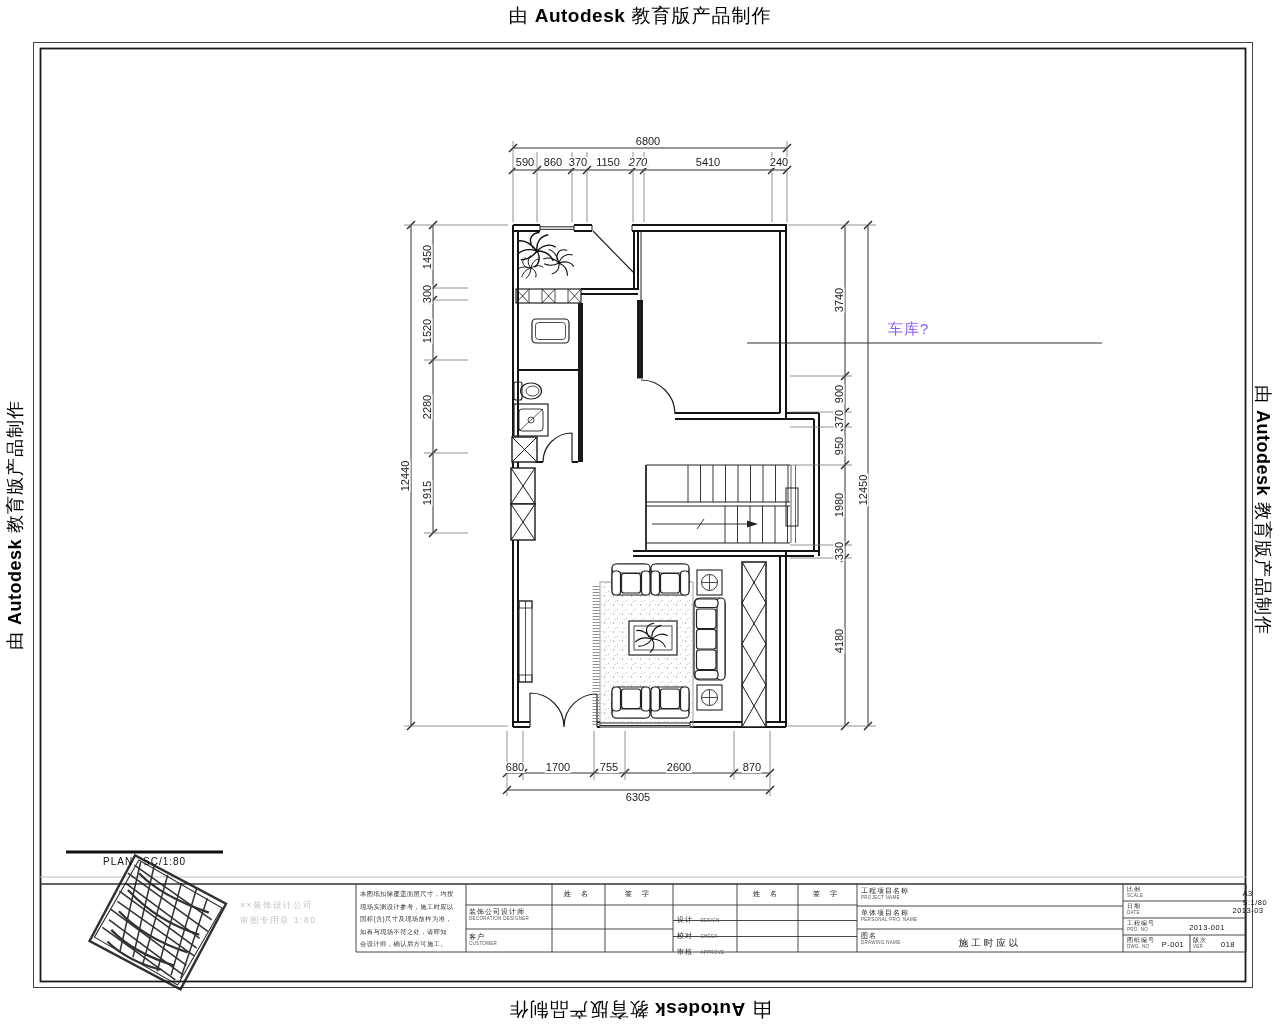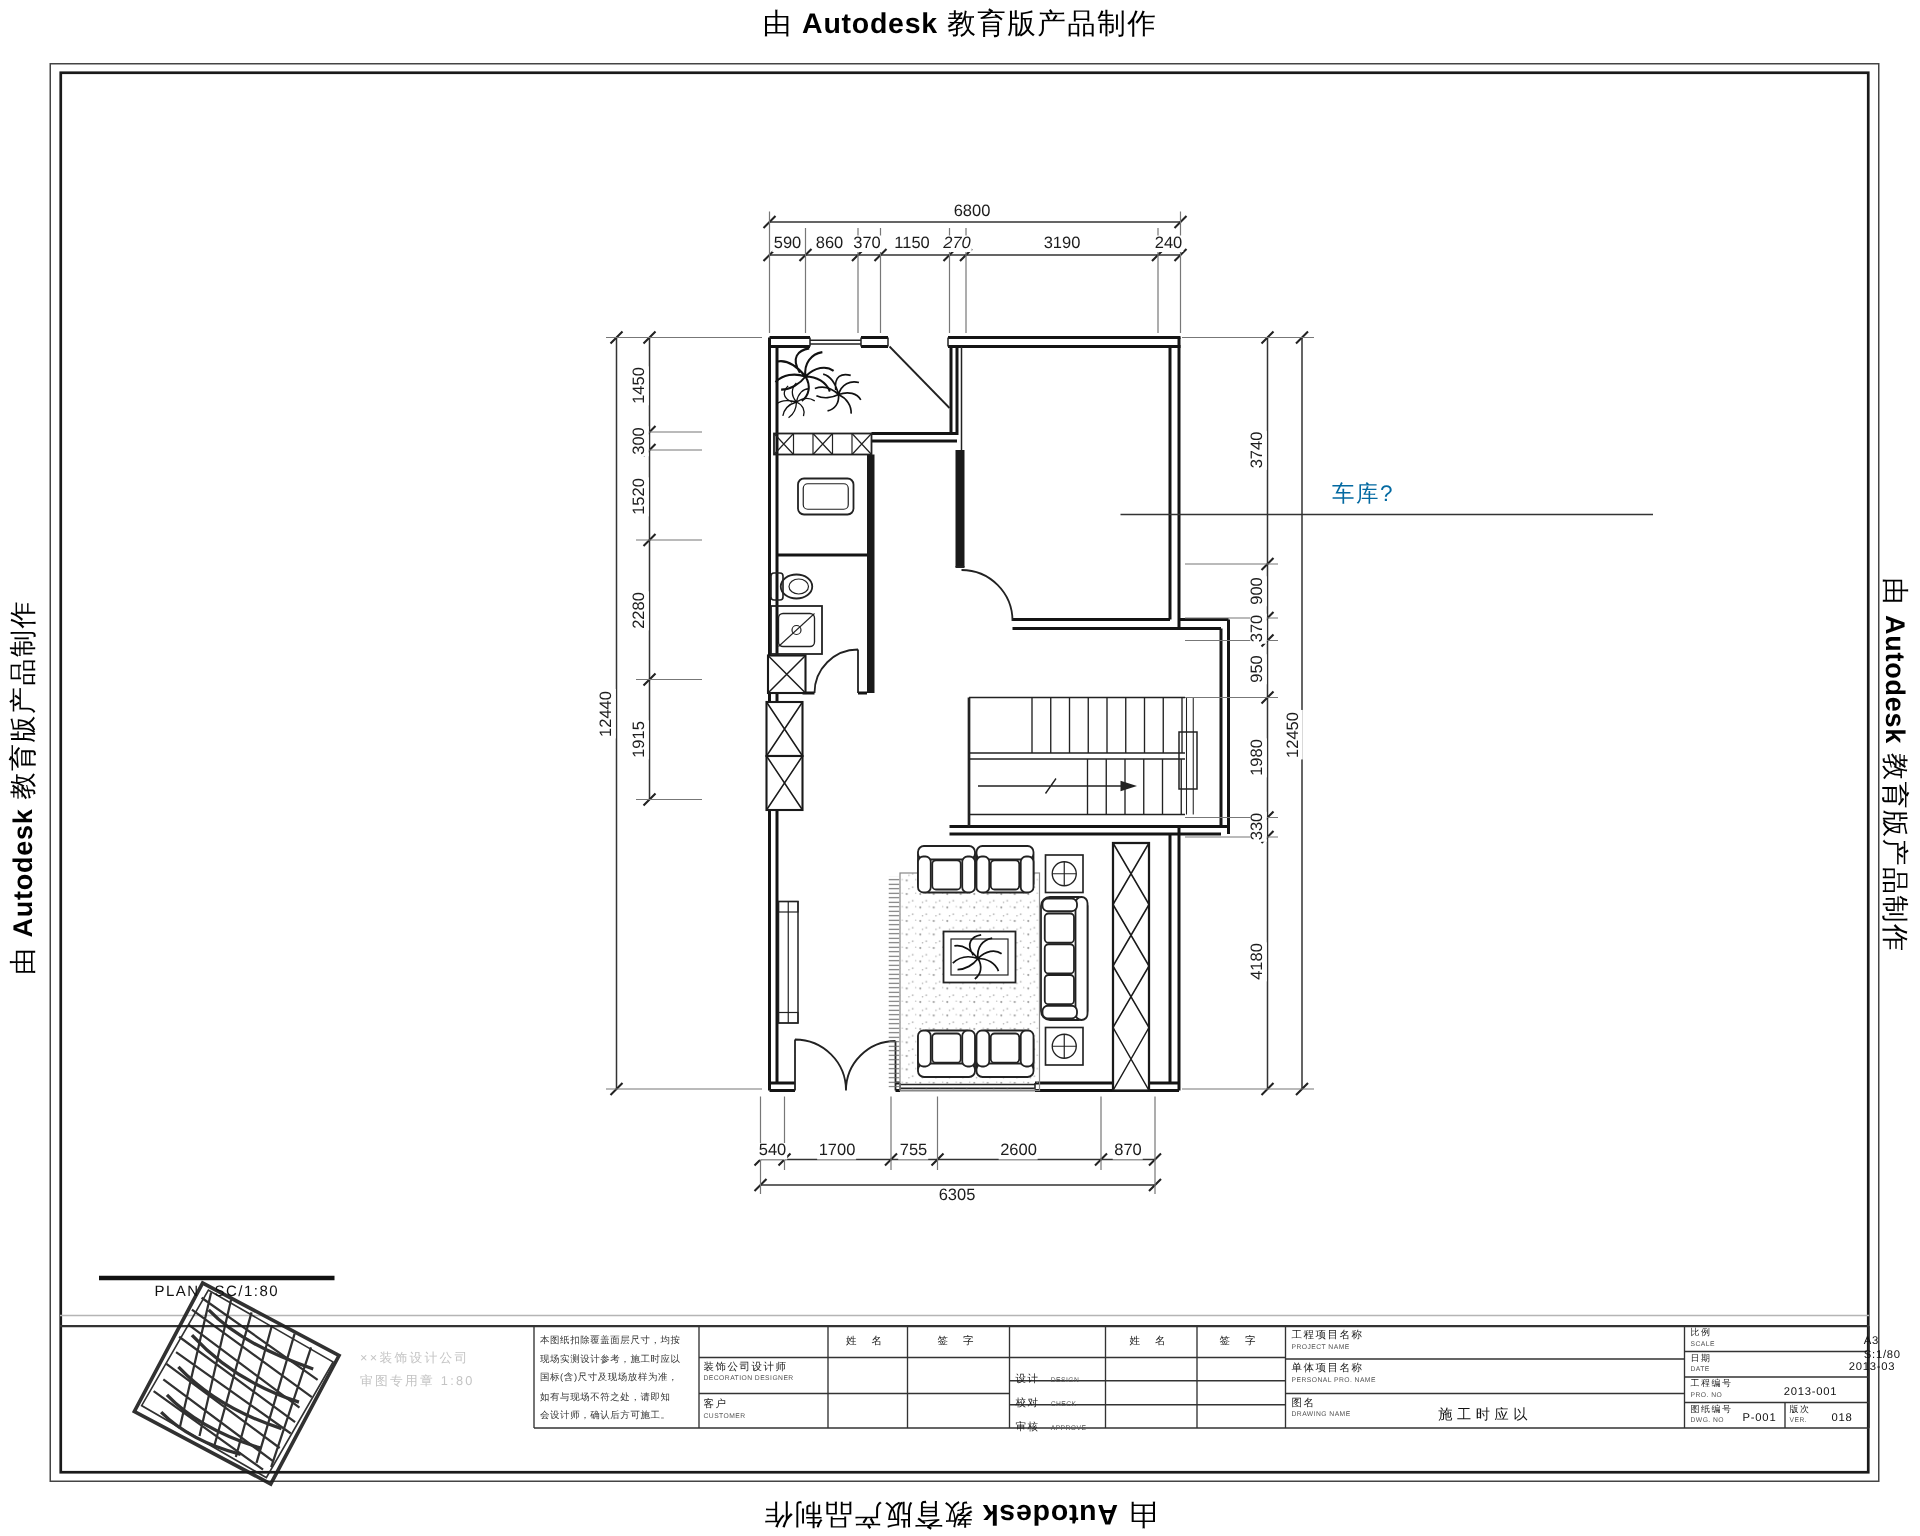--- a/index.html
+++ b/index.html
@@ -9,21 +9,21 @@
   }
   svg{position:absolute;left:0;top:0;}
   .banner{position:absolute;white-space:nowrap;color:#000;font-size:19px;letter-spacing:1px;}
   .banner .brand{font-weight:bold;letter-spacing:.5px;}
   .banner-top{left:640px;top:3px;transform:translateX(-50%);}
   .banner-bottom{left:640px;top:1009px;transform:translate(-50%,-50%) rotate(180deg);}
   .banner-left{left:15px;top:525px;transform:translate(-50%,-50%) rotate(-90deg);font-size:18px;}
   .banner-right{left:1263px;top:510px;transform:translate(-50%,-50%) rotate(90deg);font-size:18px;}
   .dim{position:absolute;font-size:11px;color:#1c1c1c;transform:translateX(-50%);background:#fff;padding:0 1px;line-height:11px;text-align:right;}
   .dimv{position:absolute;font-size:11px;color:#1c1c1c;transform:translate(-50%,-50%) rotate(-90deg);background:#fff;padding:0 1px;line-height:11px;}
-  .room-label{position:absolute;font-size:15px;color:#0369a1;letter-spacing:1px;}
+  .room-label{position:absolute;font-size:15px;color:#8b5cf6;letter-spacing:1px;}
   .plan-tag{position:absolute;font-size:10px;color:#111;letter-spacing:1px;}
   .tb{position:absolute;color:#222;line-height:1.15;}
   .tb .zh{font-size:7px;letter-spacing:1px;display:block;}
   .tb .en{font-size:4.5px;color:#555;letter-spacing:.3px;display:block;transform-origin:left top;}
   .tb-head{position:absolute;font-size:7px;letter-spacing:4px;color:#222;transform:translateX(-50%);}
   .tb-val{position:absolute;font-size:7.5px;color:#111;transform:translateX(-50%);letter-spacing:.5px;}
   .tb-val.big{font-size:9.5px;letter-spacing:3px;}
   .notes{position:absolute;left:360px;top:888px;width:102px;font-size:6.3px;color:#333;line-height:12.6px;letter-spacing:.4px;}
   .notes span{display:block;white-space:nowrap;overflow:hidden;}
   .faint{position:absolute;color:#c4c4c4;font-size:8.5px;letter-spacing:1.5px;line-height:15px;}
@@ -246,24 +246,24 @@
 
 <span class="plan-tag" style="left:103px;top:856px;">PLAN</span>
 <span class="plan-tag" style="left:143px;top:856px;">SC/1:80</span>
 
 <span class="dim" style="left:648px;top:136px;">6800</span>
 <span class="dim" style="left:525px;top:157px;">590</span>
 <span class="dim" style="left:553px;top:157px;">860</span>
 <span class="dim" style="left:578px;top:157px;">370</span>
 <span class="dim" style="left:608px;top:157px;">1150</span>
 <span class="dim" style="left:638px;top:157px;font-style:italic;">270</span>
-<span class="dim" style="left:708px;top:157px;">3190</span>
+<span class="dim" style="left:708px;top:157px;">5410</span>
 <span class="dim" style="left:779px;top:157px;">240</span>
 
-<span class="dim" style="left:515px;top:762px;">540</span>
+<span class="dim" style="left:515px;top:762px;">680</span>
 <span class="dim" style="left:558px;top:762px;">1700</span>
 <span class="dim" style="left:609px;top:762px;">755</span>
 <span class="dim" style="left:679px;top:762px;">2600</span>
 <span class="dim" style="left:752px;top:762px;">870</span>
 <span class="dim" style="left:638px;top:792px;">6305</span>
 
 <span class="dimv" style="left:427px;top:257px;">1450</span>
 <span class="dimv" style="left:427px;top:294px;">300</span>
 <span class="dimv" style="left:427px;top:331px;">1520</span>
 <span class="dimv" style="left:427px;top:407px;">2280</span>

